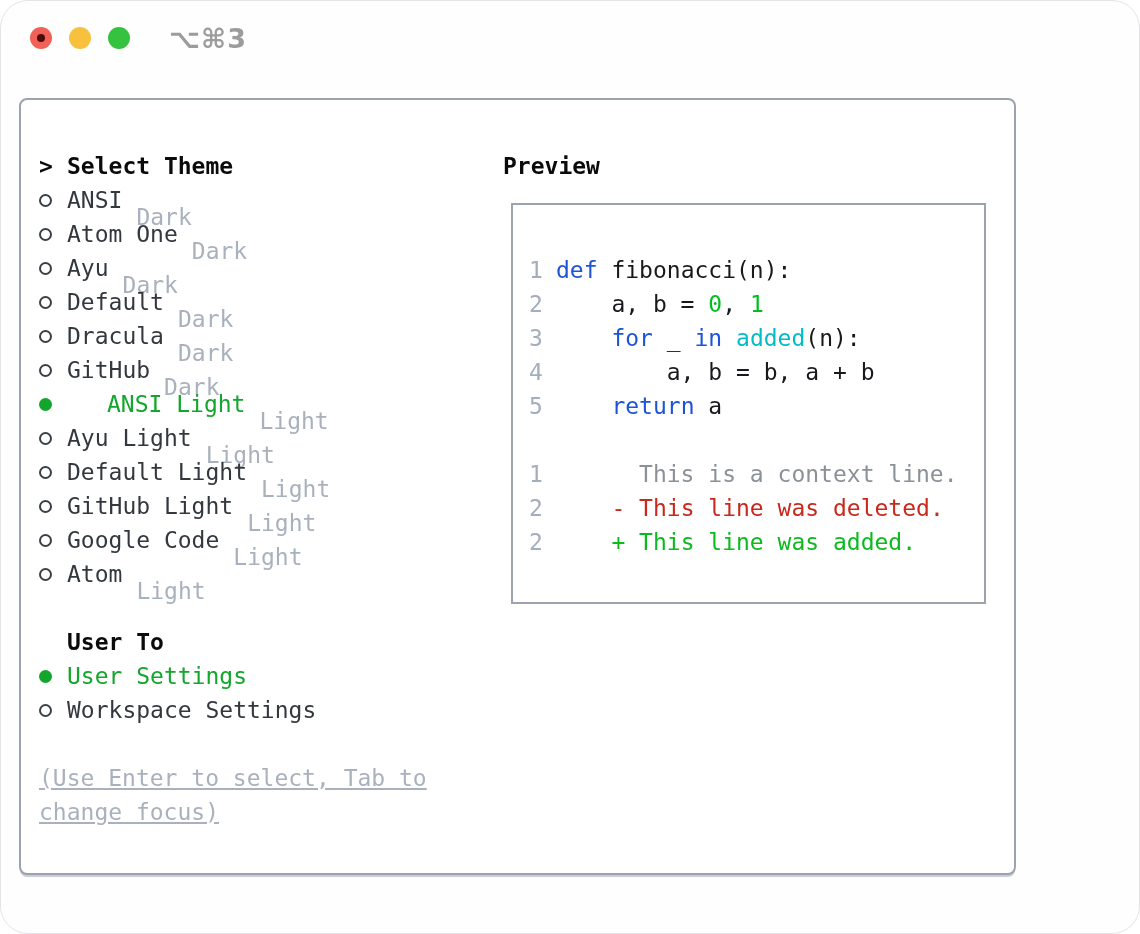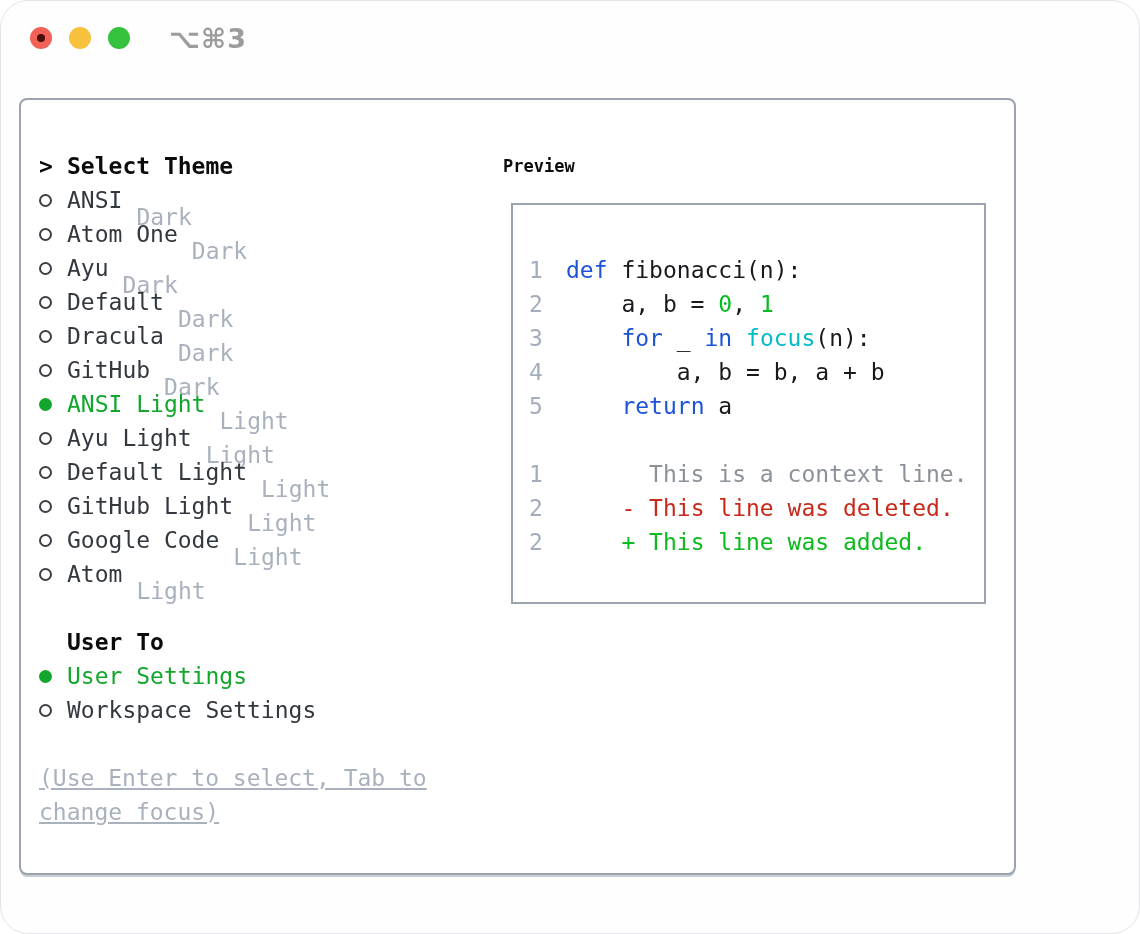--- a/index.html
+++ b/index.html
@@ -35,40 +35,40 @@
   }
   .left-col{position:absolute; left:18px; top:49px; font-size:23px; line-height:34px; color:var(--item_text); white-space:nowrap;}
   .row{display:flex; align-items:center; height:34px;}
   .marker{display:inline-flex; width:28px; justify-content:flex-start; align-items:center; flex:0 0 28px;}
   .arrow{color:#0b0b0c; font-weight:bold; width:28px; flex:0 0 28px;}
   .header-text{color:#0b0b0c; font-weight:bold;}
   .circle{width:13px; height:13px; border-radius:50%; border:2px solid #3b4046; box-sizing:border-box; background:transparent;}
   .circle.filled{background:var(--accent_green); border-color:var(--accent_green);}
   .name{color:var(--item_text);text-align:right;}
   .variant{color:var(--muted_gray); margin-left:14px;margin-top:33px;}
-  .theme-row.selected .name{color:var(--accent_green);}
+  .theme-row.selected .name{color:var(--accent_green);margin-left:40px;}
   .apply-row.selected .name{color:var(--accent_green);}
   .spacer{height:34px;}
   .apply-header{padding-left:28px; color:#0b0b0c; font-weight:bold;}
   .help{color:var(--muted_gray);}
   .help div{height:34px;text-decoration:underline;}
   
   .preview-label{
     position:absolute; left:482px; top:49px; height:34px; line-height:34px;
-    font-size:17px; font-weight:bold; color:#0b0b0c;
+    font-size:23px; font-weight:bold; color:#0b0b0c;
   }
   .preview-box{
     position:absolute; left:490px; top:103px; width:471px; height:397px;
     border:2px solid var(--border_gray); background:#fff; box-sizing:content-box;
     overflow:hidden;
   }
   .code-block{padding:48px 0 0 16px; font-size:23px; line-height:34px;}
   .crow{display:flex; height:34px; white-space:pre;}
   .ln{width:14px; flex:0 0 14px; text-align:left; color:var(--line_number_gray);}
-  .toks{margin-left:23px; white-space:pre; color:var(--code_text);}
+  .toks{margin-left:13px; white-space:pre; color:var(--code_text);}
   .tok-kw{color:var(--keyword_blue);}
   .tok-pl{color:var(--code_text);}
   .tok-num{color:var(--number_green);}
   .tok-fn{color:var(--builtin_cyan);}
   .tok-ctx{color:var(--context_gray);}
   .tok-del{color:var(--deleted_red);}
   .tok-add{color:var(--added_green);}
 </style>
 </head>
 <body>
@@ -208,21 +208,21 @@
       </div>
     </div>
 
     <div class="preview-label">Preview</div>
 
     <div class="preview-box">
       <div class="code-block">
         <div id="code-lines">
             <div class="crow"><span class="ln">1</span><span class="toks"><span class="tok-kw">def</span><span class="tok-pl"> fibonacci(n):</span></span></div>
             <div class="crow"><span class="ln">2</span><span class="toks"><span class="tok-pl">    a, b = </span><span class="tok-num">0</span><span class="tok-pl">, </span><span class="tok-num">1</span></span></div>
-            <div class="crow"><span class="ln">3</span><span class="toks"><span class="tok-pl">    </span><span class="tok-kw">for</span><span class="tok-pl"> _ </span><span class="tok-kw">in</span><span class="tok-pl"> </span><span class="tok-fn">focus</span><span class="tok-pl">(n):</span></span></div>
+            <div class="crow"><span class="ln">3</span><span class="toks"><span class="tok-pl">    </span><span class="tok-kw">for</span><span class="tok-pl"> _ </span><span class="tok-kw">in</span><span class="tok-pl"> </span><span class="tok-fn">added</span><span class="tok-pl">(n):</span></span></div>
             <div class="crow"><span class="ln">4</span><span class="toks"><span class="tok-pl">        a, b = b, a + b</span></span></div>
             <div class="crow"><span class="ln">5</span><span class="toks"><span class="tok-pl">    </span><span class="tok-kw">return</span><span class="tok-pl"> a</span></span></div>
           </div>
         <div class="spacer"></div>
         <div id="diff-lines">
             <div class="crow"><span class="ln">1</span><span class="toks"><span class="tok-ctx">      This is a context line.</span></span></div>
             <div class="crow"><span class="ln">2</span><span class="toks"><span class="tok-pl">    </span><span class="tok-del">- This line was deleted.</span></span></div>
             <div class="crow"><span class="ln">2</span><span class="toks"><span class="tok-pl">    </span><span class="tok-add">+ This line was added.</span></span></div>
           </div>
       </div>

